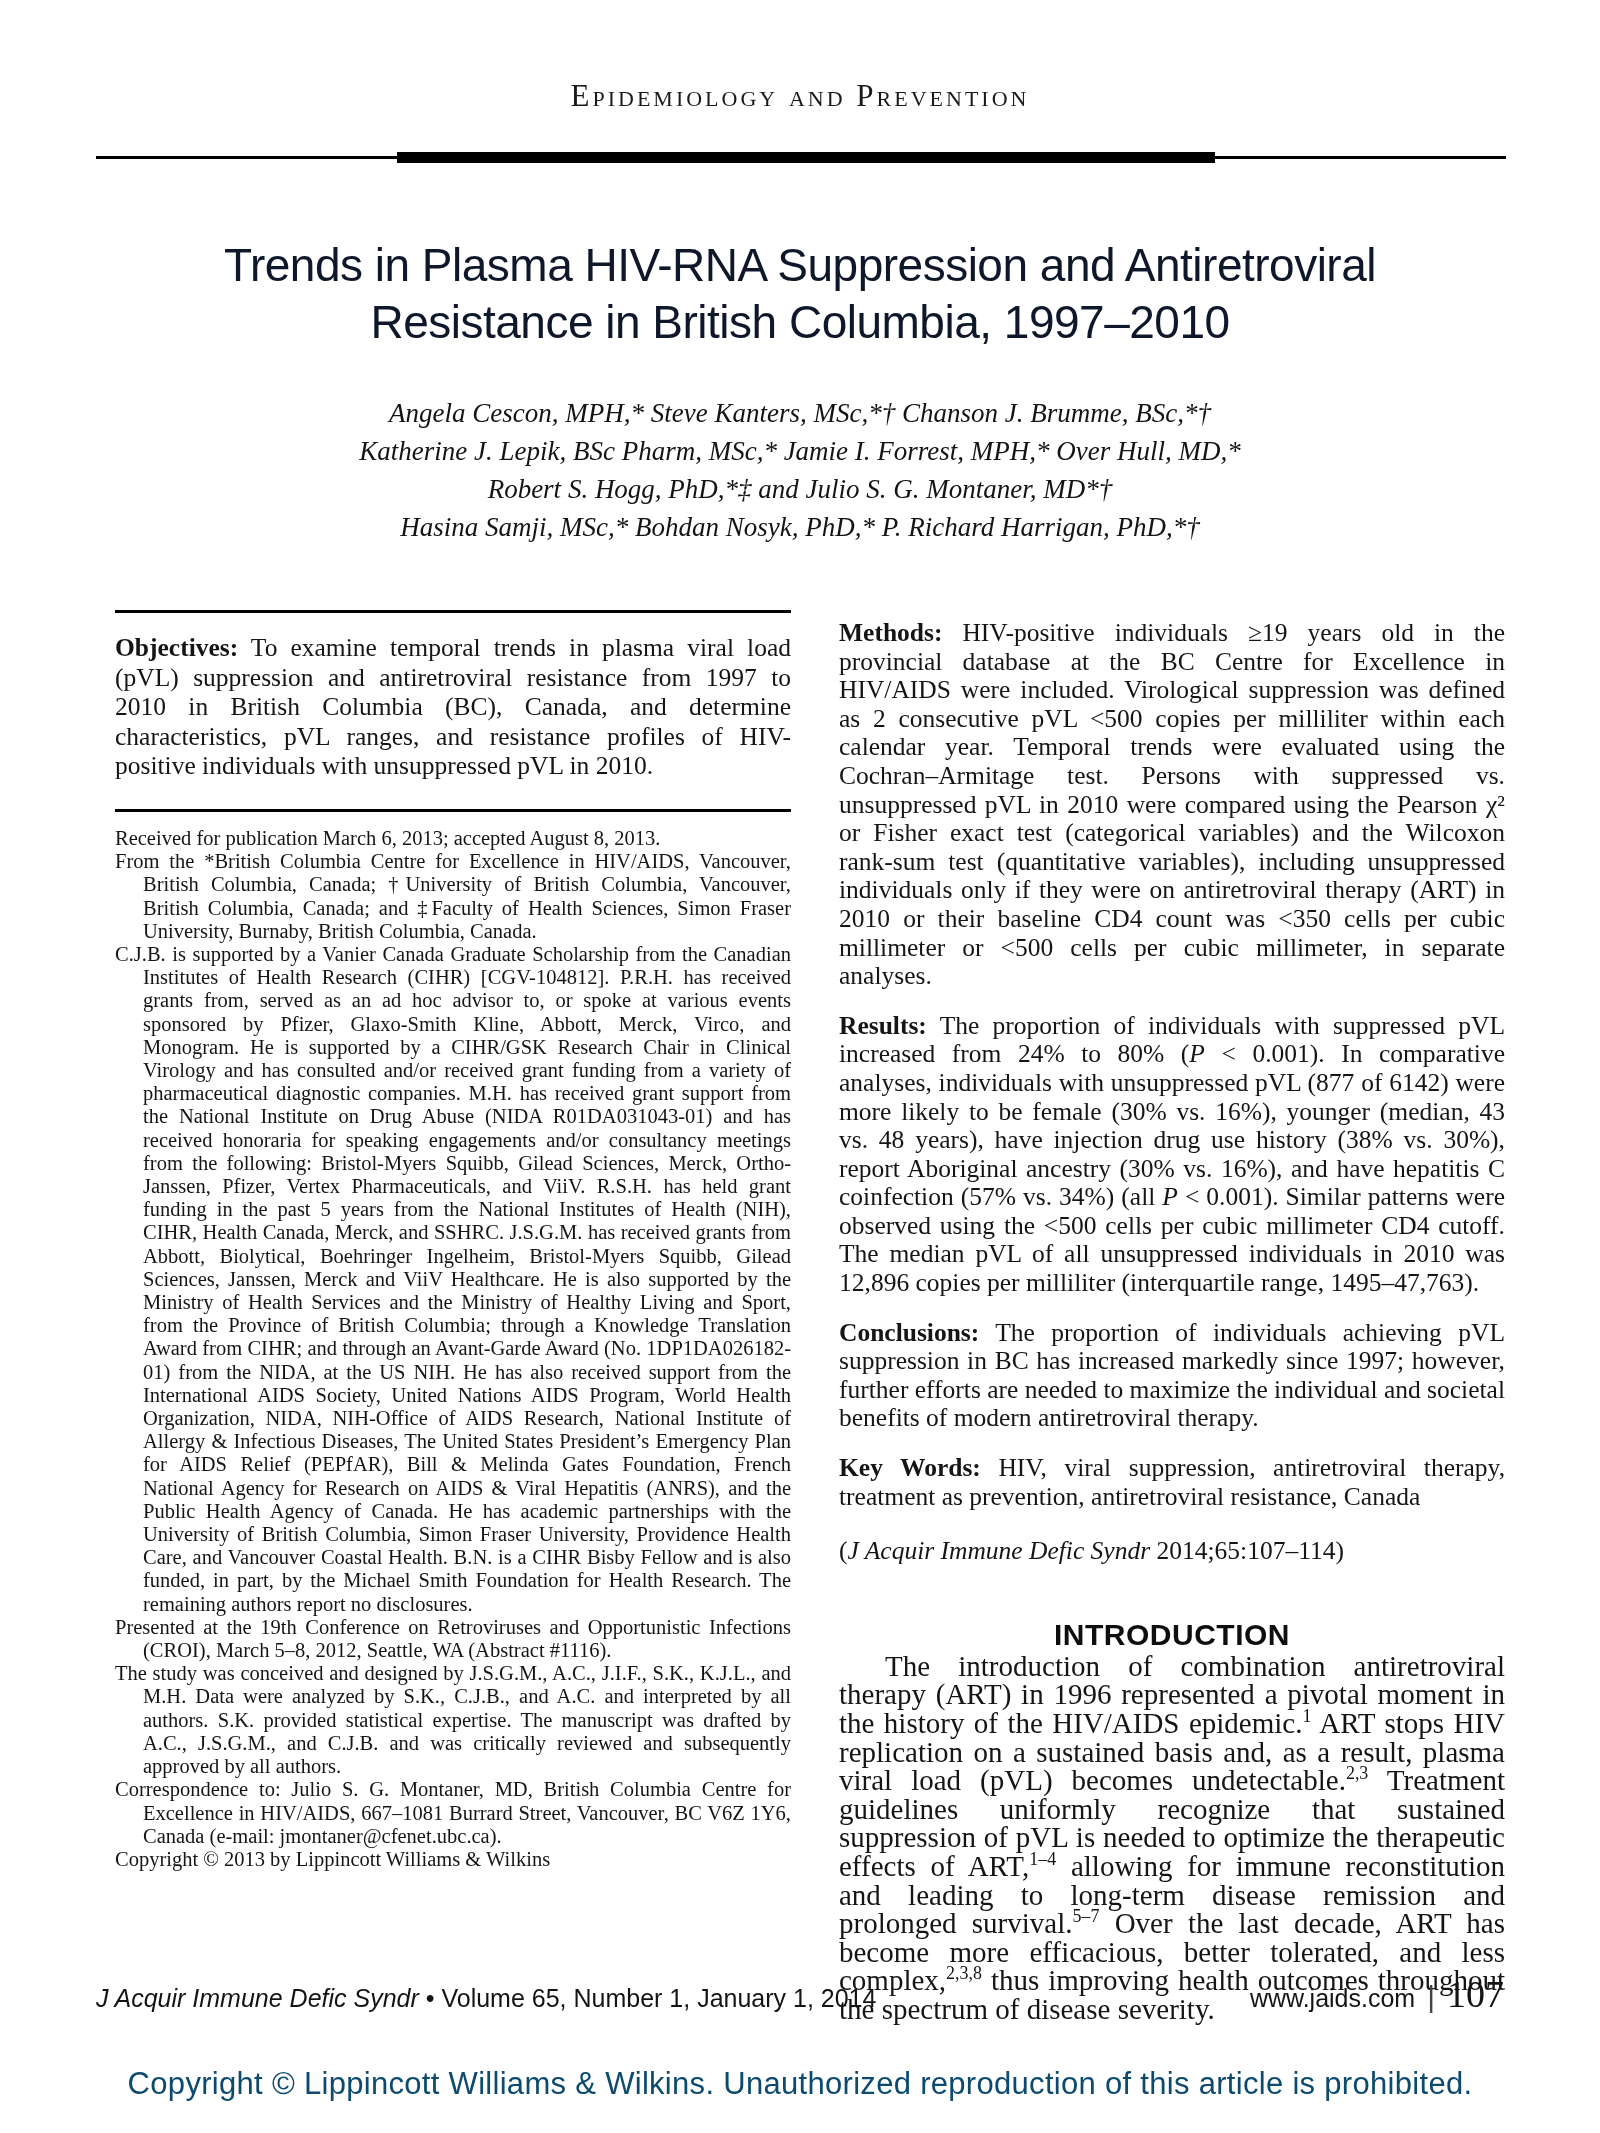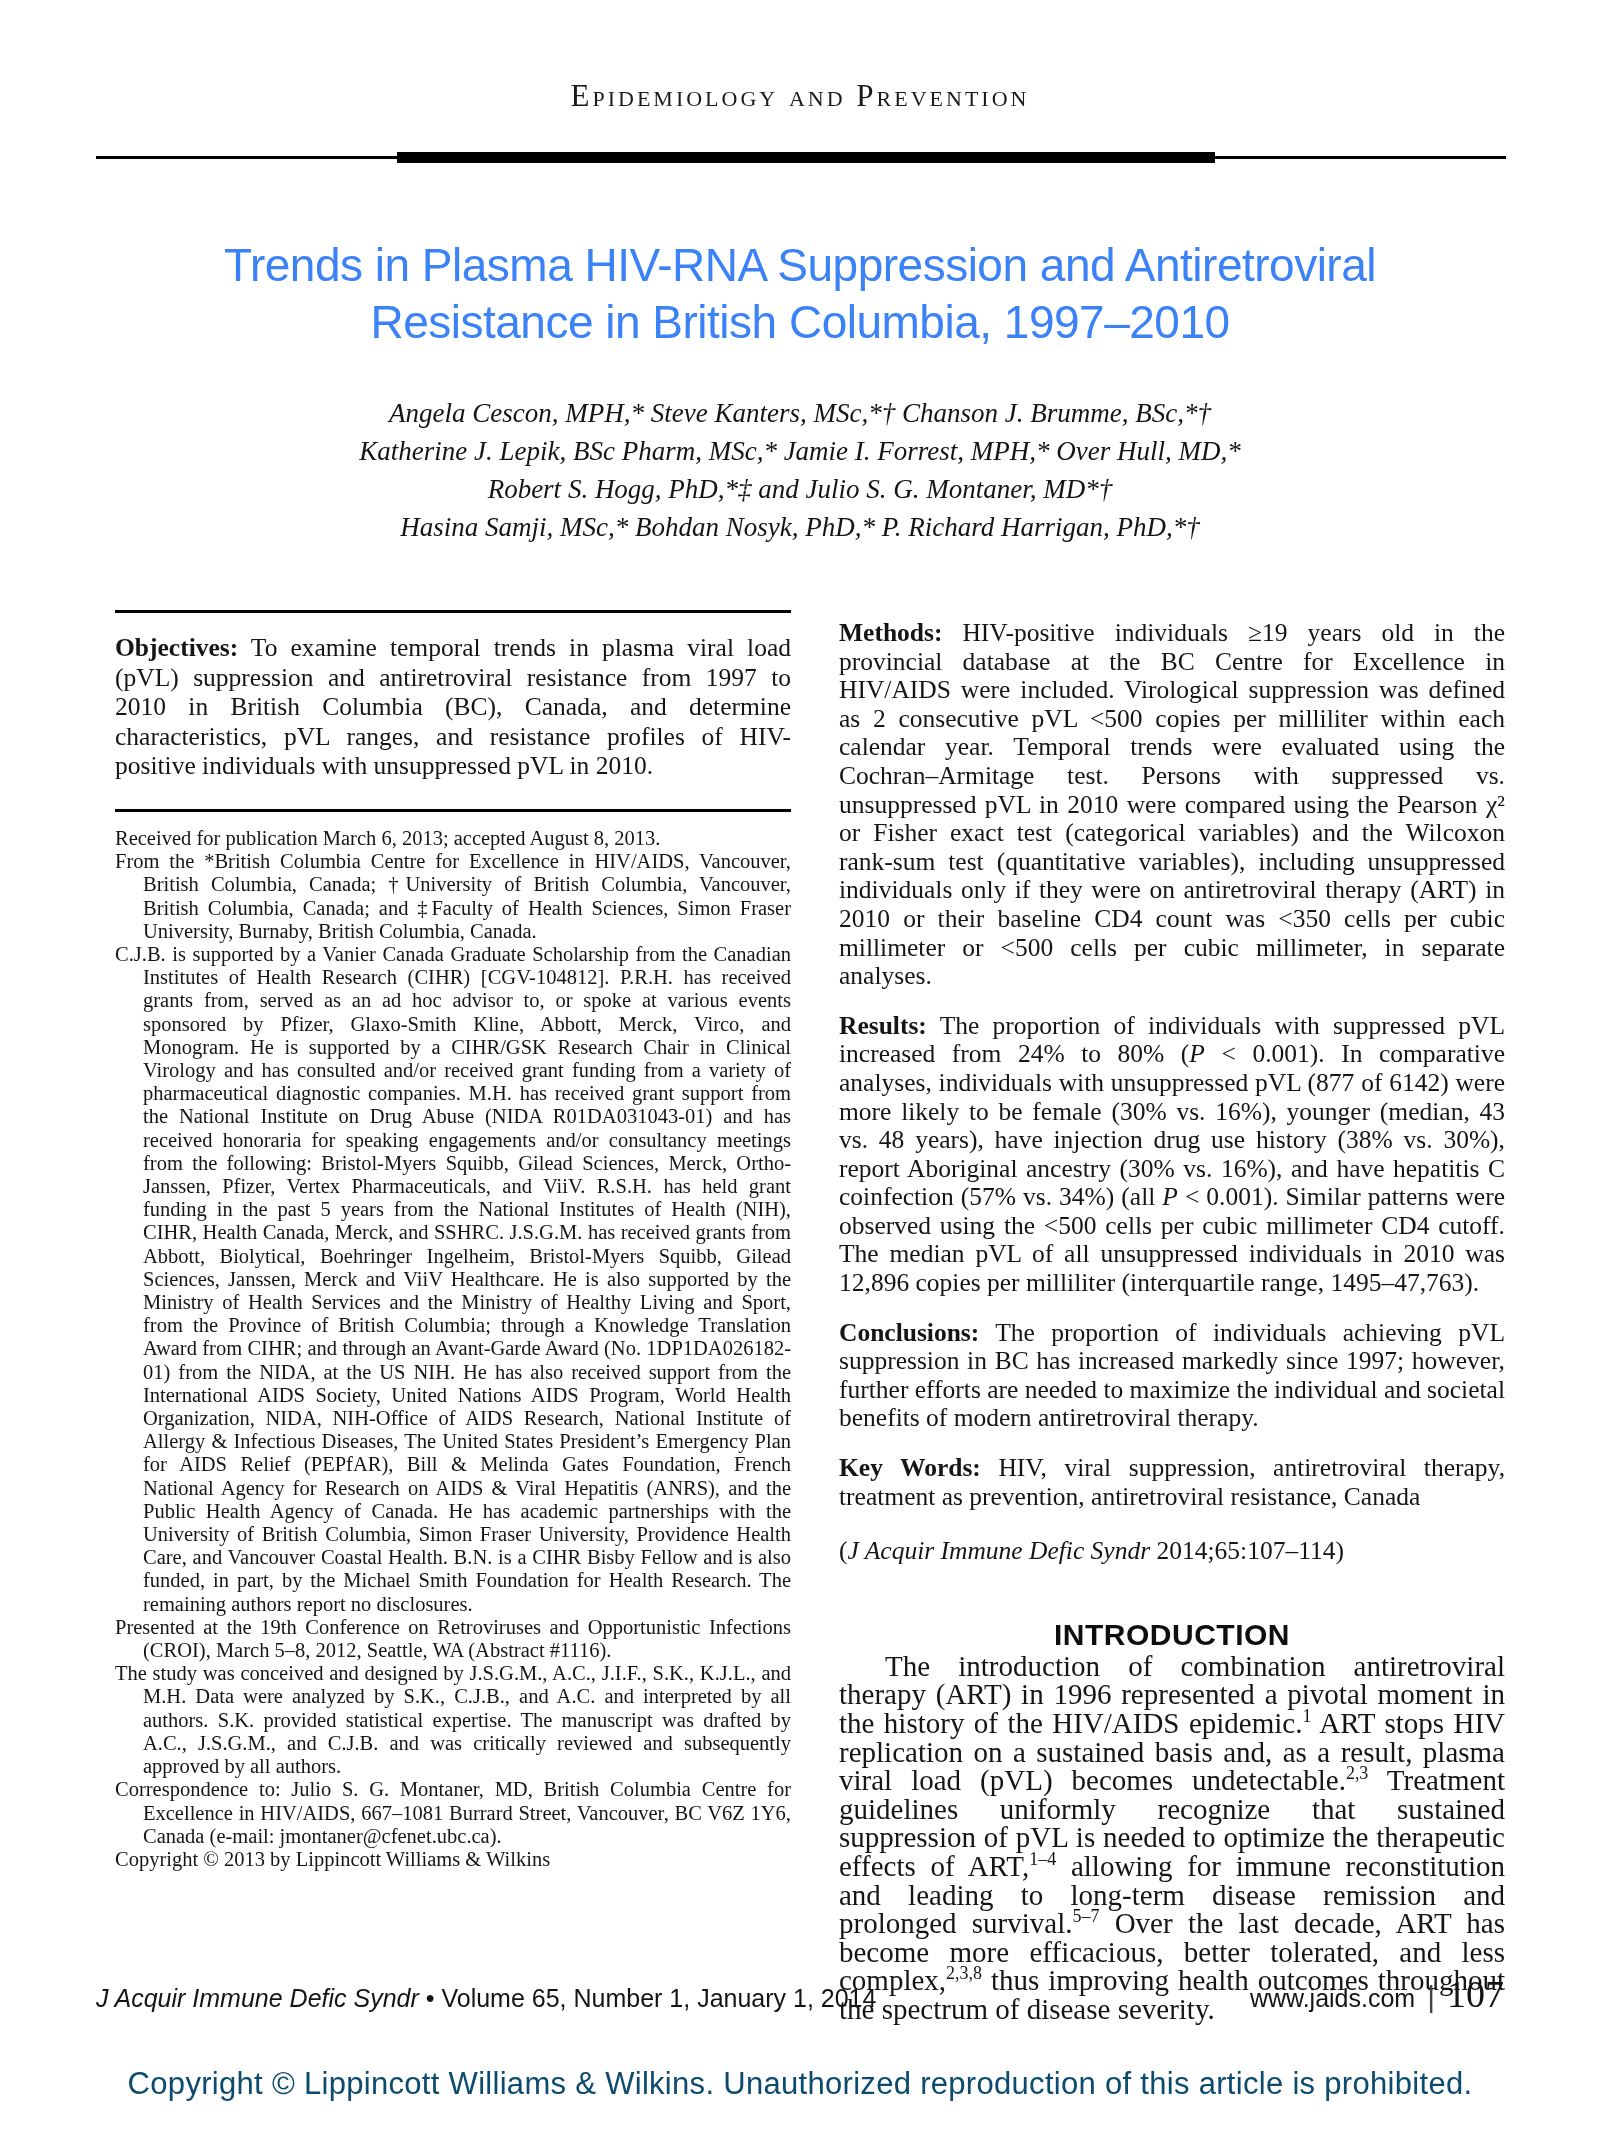--- a/index.html
+++ b/index.html
@@ -10,21 +10,21 @@
   }
   .running-head {
     position:absolute; top:78px; left:0; width:100%; text-align:center;
     font-variant:small-caps; font-size:31px; letter-spacing:3px; color:#1a1a1a;
   }
   .head-rule-thin { position:absolute; top:156px; left:96px; width:1410px; height:3px; background:#000; }
   .head-rule-thick { position:absolute; top:152px; left:397px; width:818px; height:11px; background:#000; }
   .title {
     position:absolute; top:237px; left:0; width:100%; text-align:center;
     font-family:"Liberation Sans", sans-serif; font-weight:400;
-    font-size:46px; line-height:57px; color:#3b82f6; letter-spacing:-0.5px;
+    font-size:46px; line-height:57px; color:#0f172a; letter-spacing:-0.5px;
   }
   .authors {
     position:absolute; top:394px; left:0; width:100%; text-align:center;
     font-style:italic; font-size:27px; line-height:38px; color:#141414;
   }
   .columns { position:absolute; top:610px; left:115px; width:1390px; display:flex; gap:48px; }
   .col-left  { width:676px; }
   .col-right { width:666px; padding-top:9px; }
   .rule { height:3px; background:#000; }
   .abstract-p {

